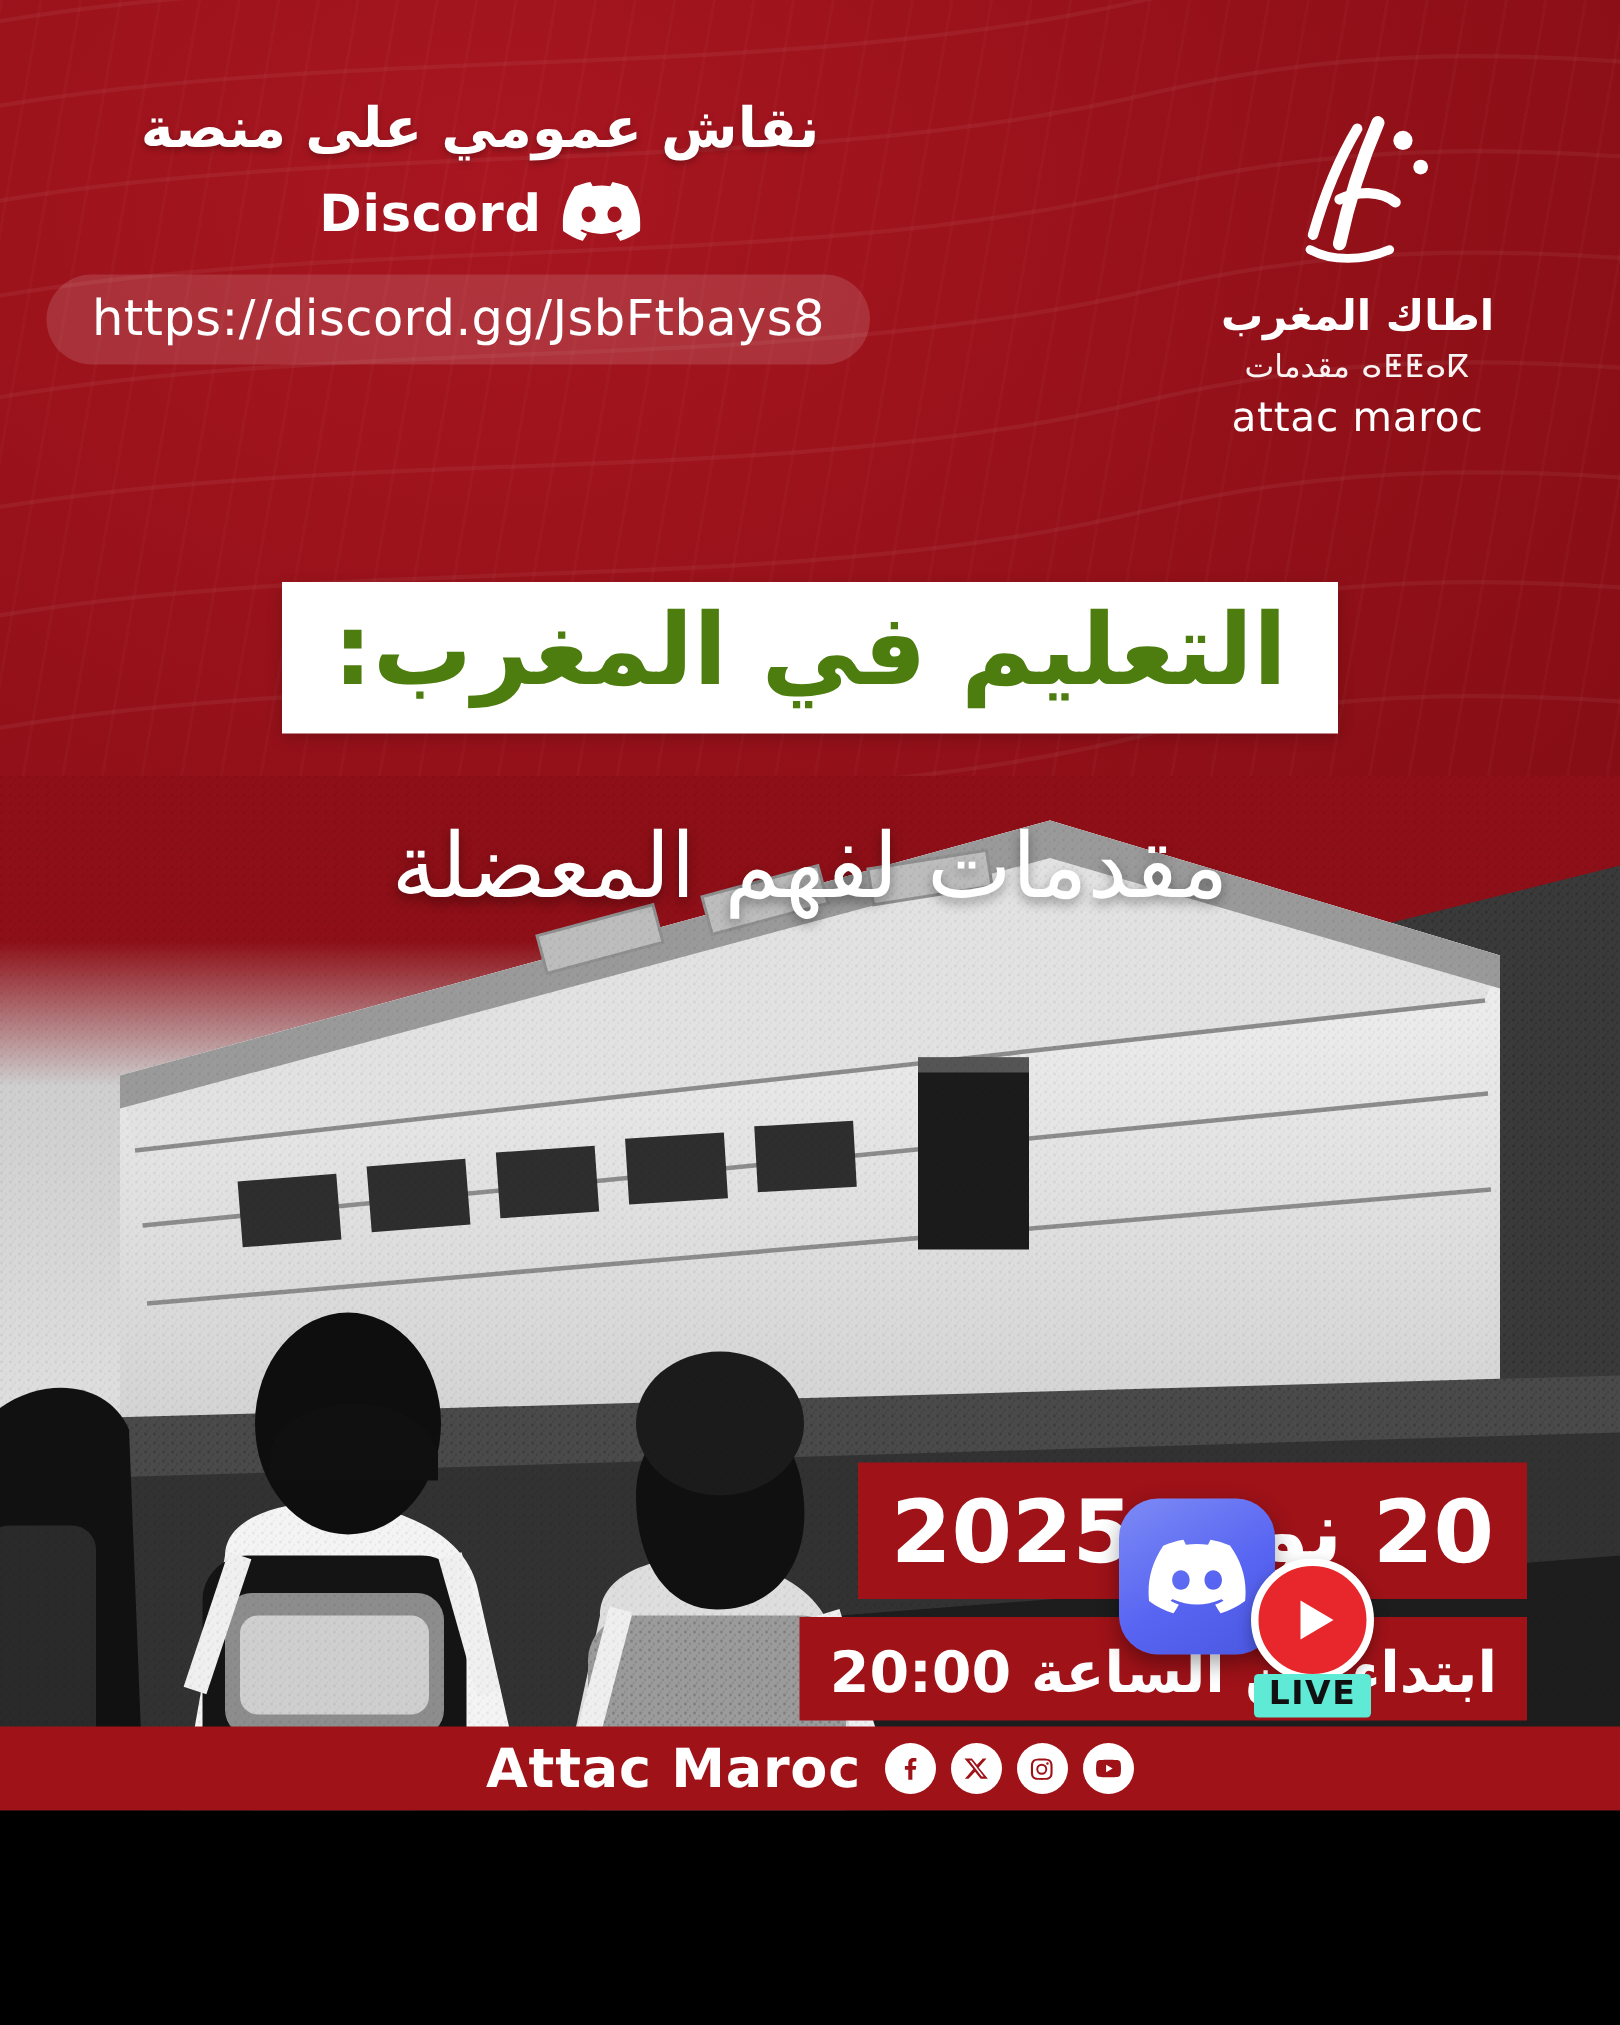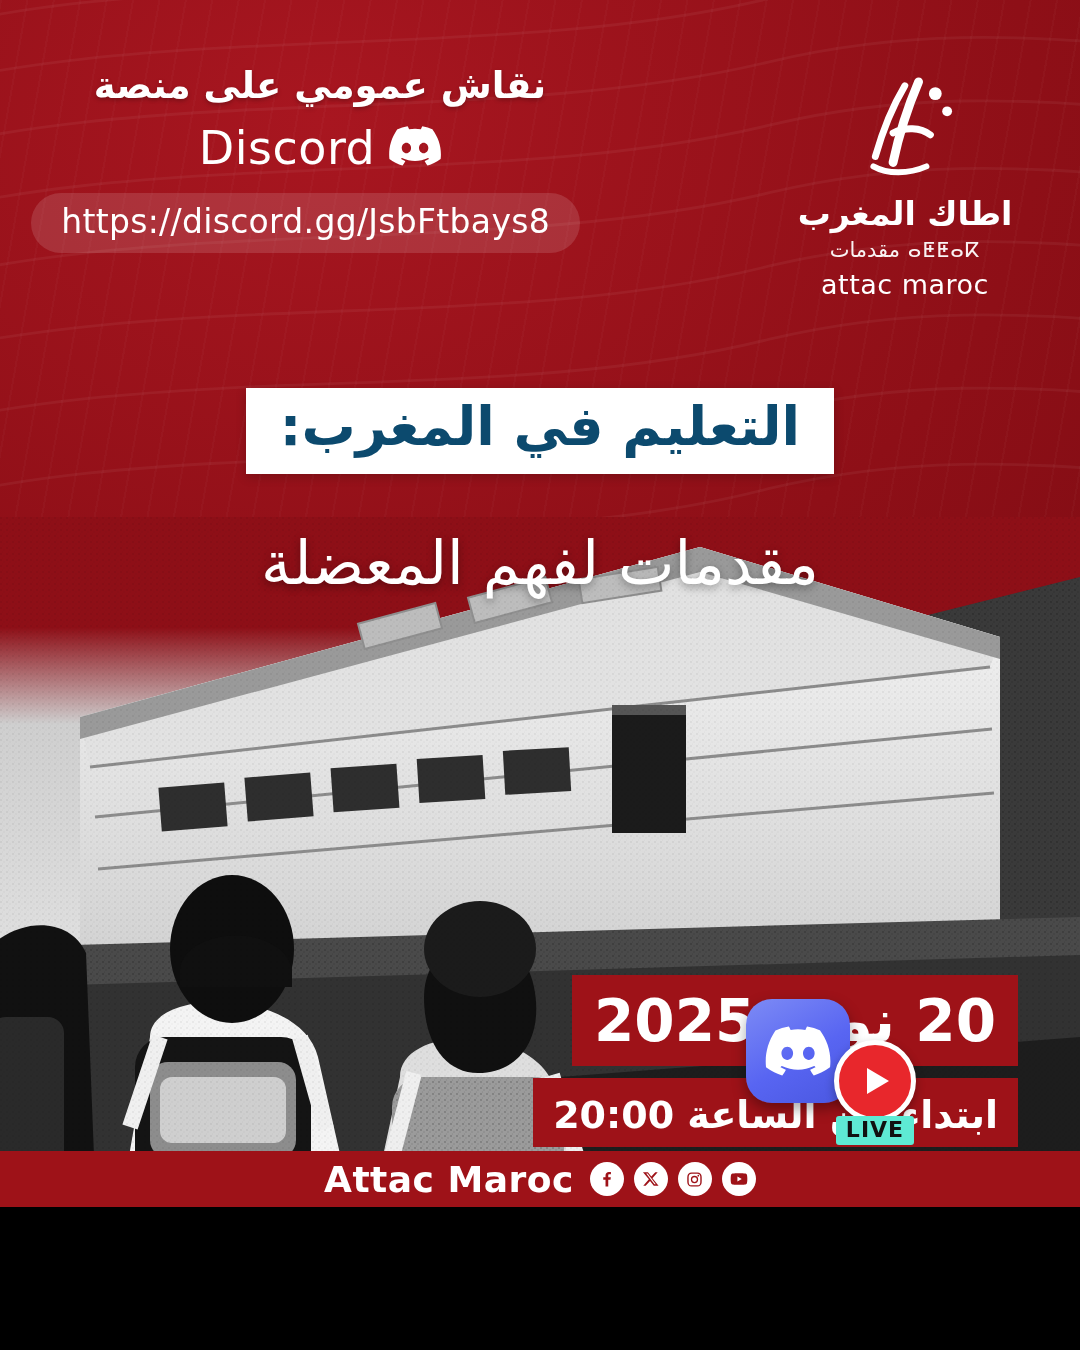--- a/index.html
+++ b/index.html
@@ -79,22 +79,22 @@
     text-shadow: 0 2px 4px rgba(0,0,0,.25);
   }
   .discord-brand {
     display: flex;
     align-items: center;
     justify-content: center;
     gap: 14px;
     margin-top: 14px;
   }
   .discord-brand .dname {
-    font-size: 46px;
-    font-weight: 400;
+    font-size: 34px;
+    font-weight: 700;
     letter-spacing: .5px;
     direction: ltr;
   }
   .discord-url {
     margin-top: 18px;
     display: inline-block;
     background: rgba(255,255,255,0.13);
     border-radius: 40px;
     padding: 9px 30px 12px;
     font-size: 33px;
@@ -108,21 +108,21 @@
   .logo {
     position: absolute;
     top: 18px;
     right: 60px;
     width: 230px;
     text-align: center;
     color: #fff;
   }
   .logo .mark { height: 118px; display:block; margin: 0 auto; }
   .logo .ar {
-    font-size: 33px;
+    font-size: 28px;
     font-weight: 700;
     margin-top: 4px;
     letter-spacing: .5px;
   }
   .logo .tif {
     font-size: 21px;
     letter-spacing: 1px;
     margin-top: 5px;
     opacity: .95;
   }
@@ -137,22 +137,22 @@
   .title-wrap {
     position: absolute;
     top: 388px;
     right: 0;
     left: 0;
     text-align: center;
   }
   .title-main {
     display: inline-block;
     background: #ffffff;
-    color: #0c4a6e;
-    font-size: 54px;
+    color: #4d7c0f;
+    font-size: 66px;
     font-weight: 900;
     line-height: 1.22;
     padding: 6px 34px 14px;
     letter-spacing: -.5px;
     box-shadow: 0 3px 10px rgba(0,0,0,.2);
   }
   .title-sub {
     margin-top: 54px;
     color: #ffffff;
     font-size: 60px;

